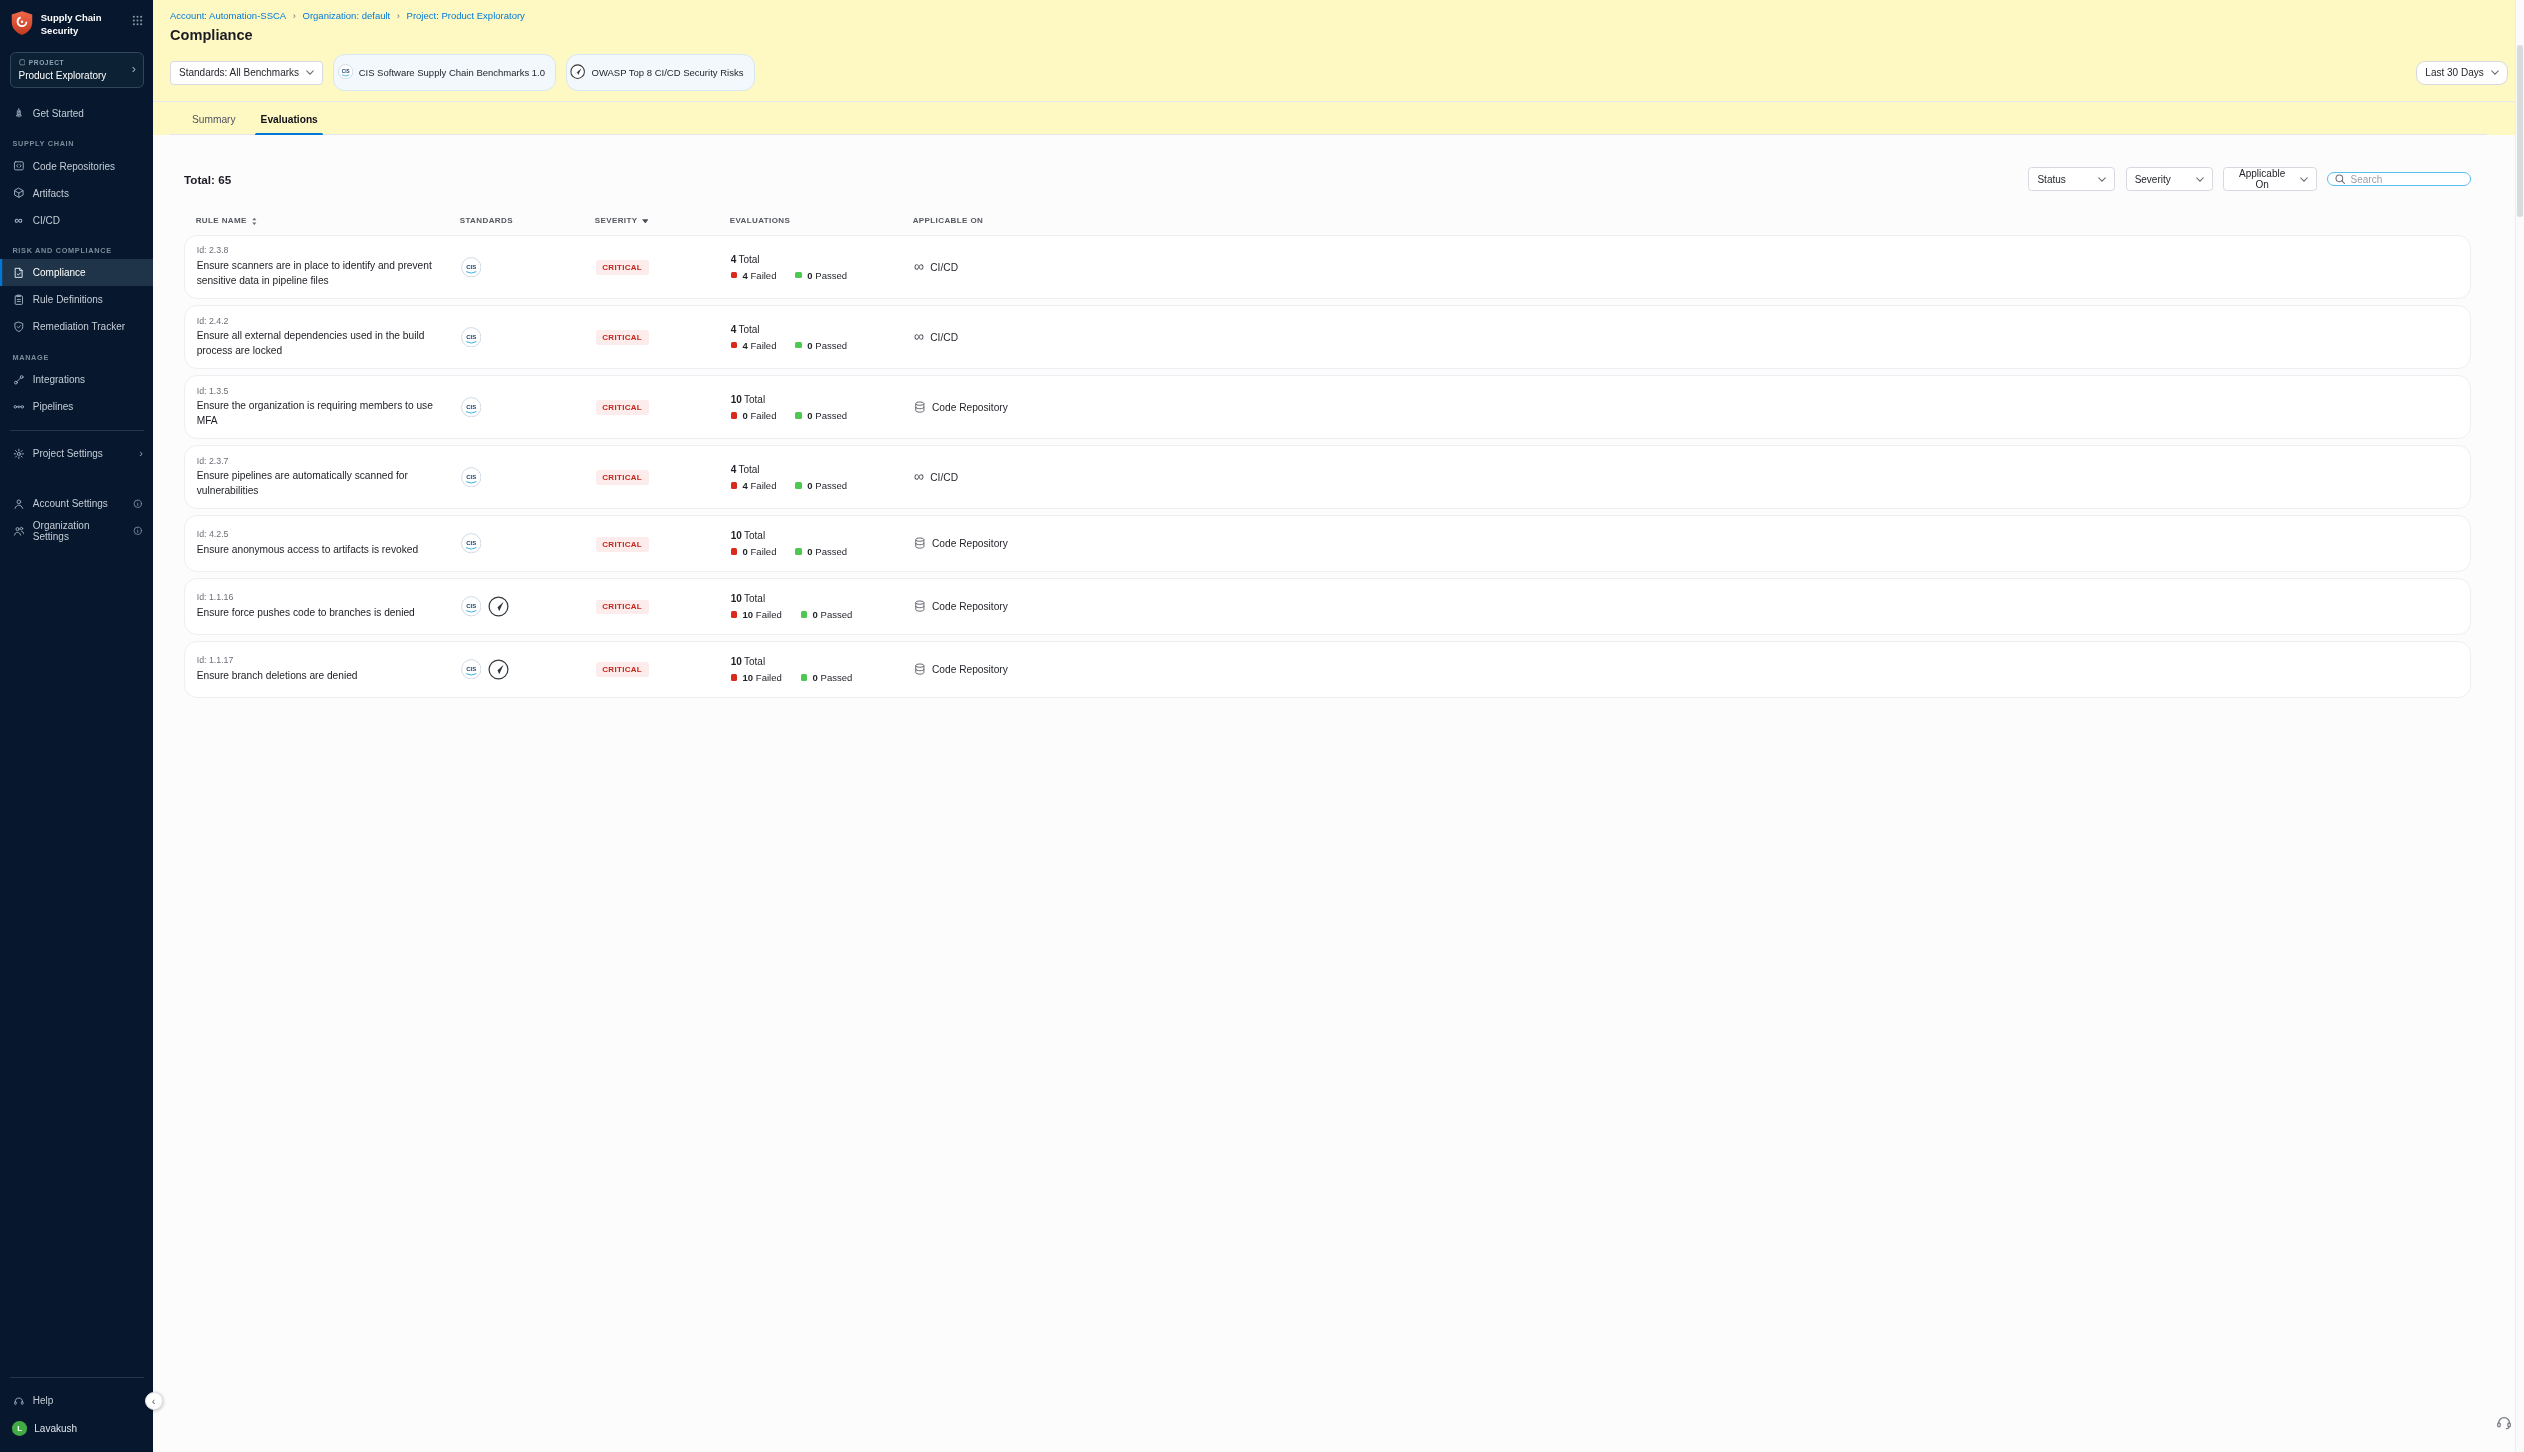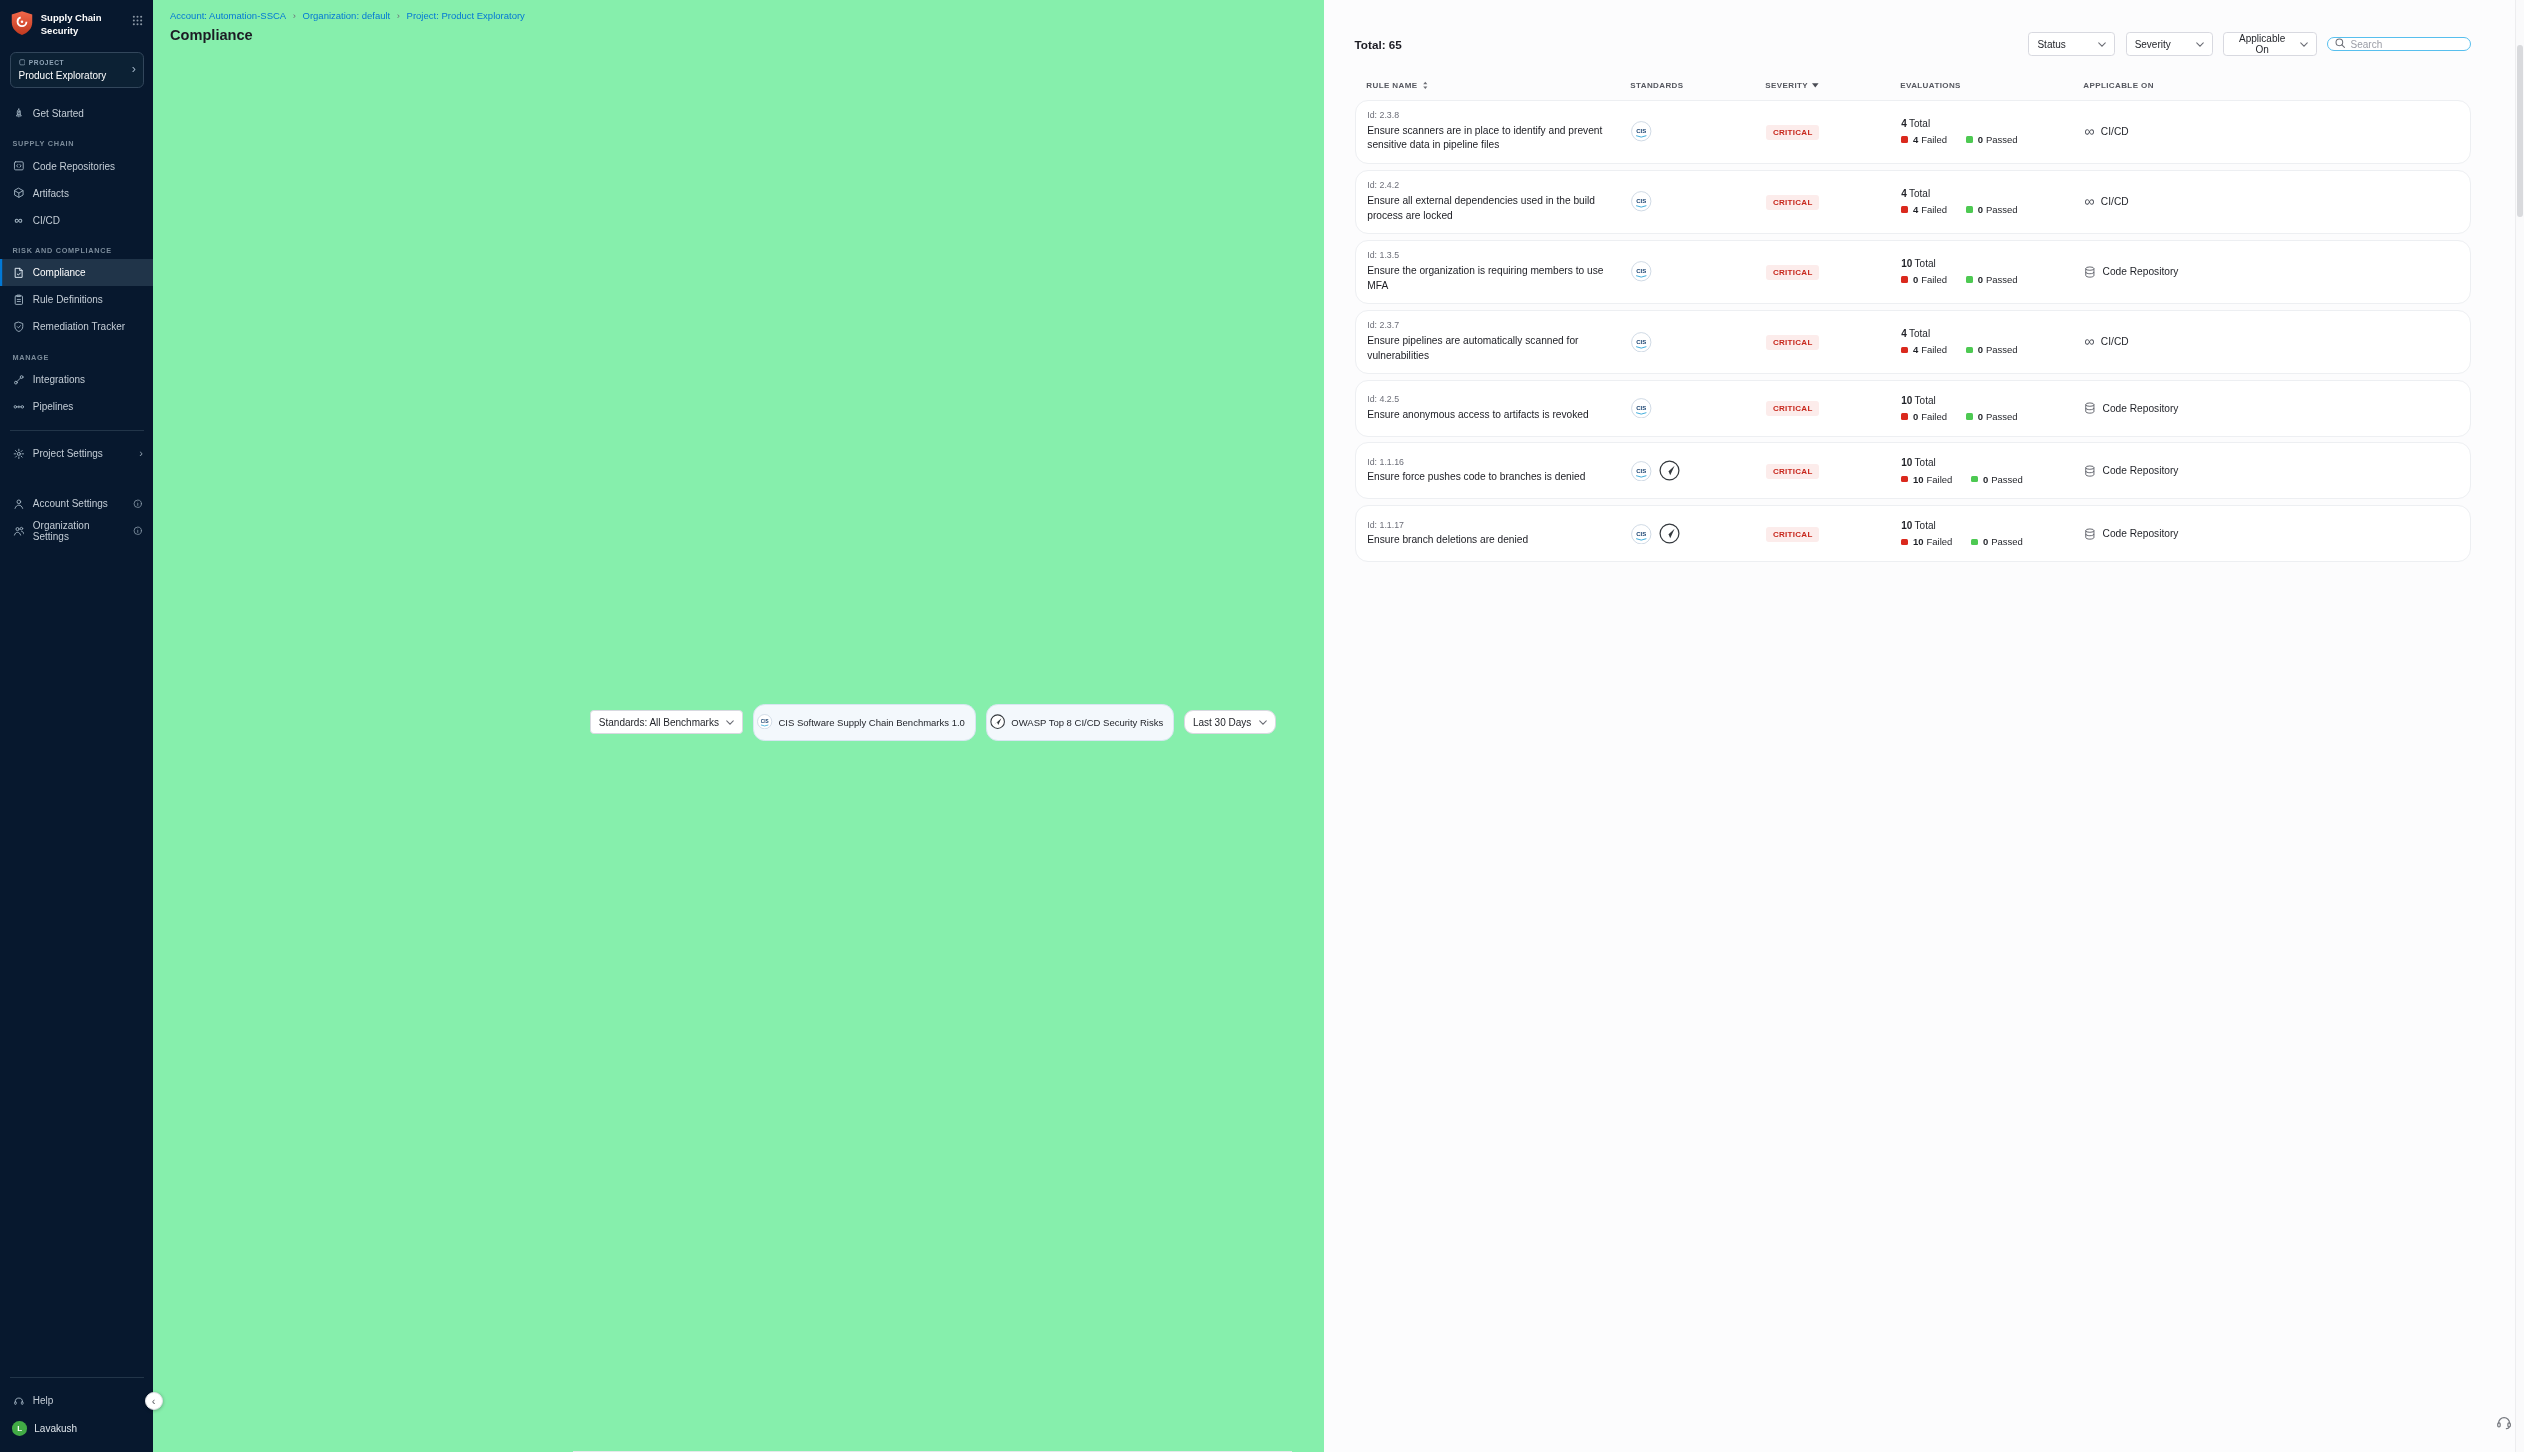--- a/index.html
+++ b/index.html
@@ -48,21 +48,21 @@
   .avatar { width:14.6px; height:14.6px; border-radius:50%; background:#42ab45; color:#fff;
     font-size:8px; font-weight:bold; display:inline-flex; align-items:center; justify-content:center; }
   .inf-glyph { font-size:11.7px; line-height:1; font-weight:bold; }
   .collapse-handle {
     position:absolute; right:-9.5px; bottom:42px; width:18px; height:18px; border-radius:50%;
     background:#ffffff; border:0.7px solid #dfe2e7; box-shadow:0 0.7px 3.7px rgba(0,0,0,.3);
     color:#5a5d63; font-size:11px; line-height:16px; text-align:center; cursor:pointer; z-index:20;
   }
 
   
-  .main { flex:1; display:flex; flex-direction:row; overflow:hidden; background:#86efac; position:relative;gap:32px; }
+  .main { flex:1; display:flex; flex-direction:column; overflow:hidden; background:#fef9c3; position:relative; }
   .page-header { padding:9.5px 16px 0 17px; }
   .breadcrumb { display:flex; align-items:center; gap:6.6px; font-size:9.5px; }
   .breadcrumb a { color:#0278d5; text-decoration:none; cursor:pointer; }
   .bc-sep { color:#6b6d75; font-size:9.5px; }
   .page-title { font-size:14.6px; font-weight:bold; color:#1c1c24; margin:6.6px 0 7.3px; }
   .filter-bar { display:flex; align-items:center; gap:9.5px; padding:3.7px 16px 10.2px 17px;
     border-bottom:0.7px solid #e7e8eb; }
   .select {
     display:inline-flex; align-items:center; justify-content:space-between; gap:7.3px;
     height:24px; border:0.7px solid #d8d9e0; border-radius:3.7px; background:#fff;
@@ -394,20 +394,24 @@
       <button class="select date-select">
         <span>Last 30 Days</span>
         <span class="chev">
           <svg width="8" height="5.1" viewBox="0 0 11 7" fill="none" stroke="currentColor" stroke-width="1.4" stroke-linecap="round">
               <path d="M1 1.2 5.5 5.8 10 1.2"></path>
             </svg>
         </span>
       </button>
     </div>
 
+    <div class="tabs">
+      <div class="tab">Summary</div>
+      <div class="tab active">Evaluations</div>
+    </div>
 
     <div class="content">
       <div class="toolbar">
         <div class="total">Total: 65</div>
         <div class="toolbar-right">
           <button class="select w-status">
             <span>Status</span>
             <span class="chev">
               <svg width="8" height="5.1" viewBox="0 0 11 7" fill="none" stroke="currentColor" stroke-width="1.4" stroke-linecap="round">
                   <path d="M1 1.2 5.5 5.8 10 1.2"></path>

